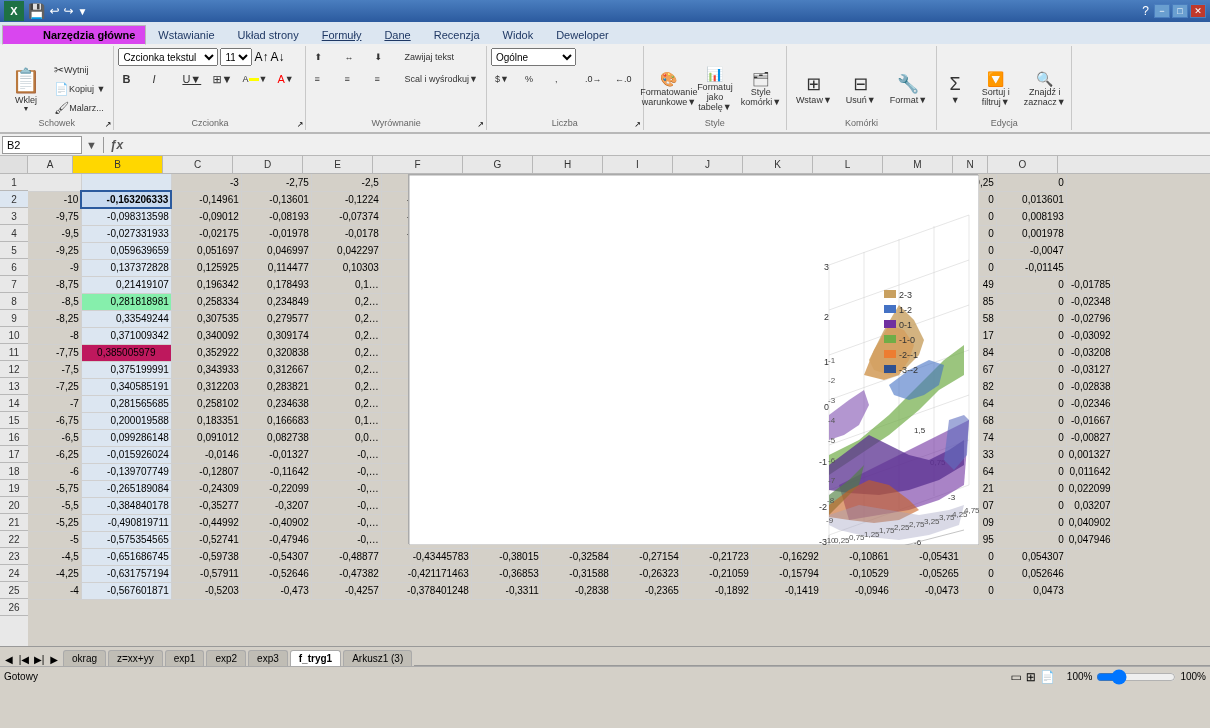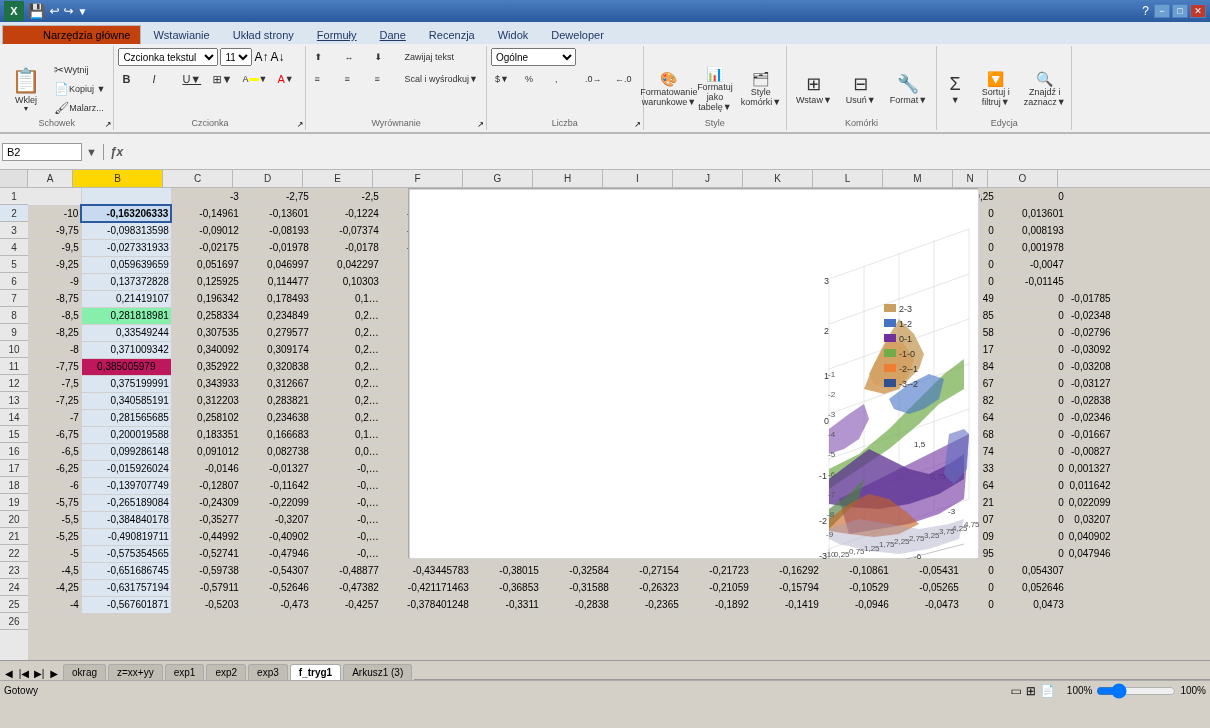--- a/index.html
+++ b/index.html
@@ -24,22 +24,22 @@
       display: flex; align-items: flex-end; padding: 0 2px;
       border-bottom: none;
     }
     .ribbon-tab {
       padding: 3px 10px; font-size: 11px; cursor: pointer;
       background: #dce6f1; border: 1px solid transparent;
       border-bottom: none; margin-right: 1px;
       color: #1f3864;
     }
     .ribbon-tab.active {
-      background: #c2410c; border: 1px solid #b8b8b8; border-bottom: 1px solid #f0f0f0;
-      color: #000; font-weight: normal; margin-bottom: -1px; z-index: 1; padding-left: 40px;
+      background: #d946ef; border: 1px solid #b8b8b8; border-bottom: 1px solid #f0f0f0;
+      color: #000; font-weight: bold; margin-bottom: -1px; z-index: 1; padding-left: 40px;
     }
 
     
     #ribbon {
       height: 90px;
       background: #f0f0f0;
       border-bottom: 2px solid #b8b8b8;
       display: flex; align-items: stretch;
       padding: 2px 0;
     }
@@ -59,21 +59,21 @@
     .rbtn {
       display: flex; flex-direction: column; align-items: center;
       padding: 2px 4px; cursor: pointer; border: 1px solid transparent;
       border-radius: 2px; min-width: 28px; font-size: 9px; color: #333;
     }
     .rbtn-large { min-height: 50px; justify-content: center; }
     .rbtn-small { flex-direction: row; min-height: 18px; padding: 1px 3px; }
 
     
     #formula-bar {
-      height: 36px;
+      height: 22px;
       background: #f0f0f0;
       display: flex; align-items: center;
       border-bottom: 1px solid #b8b8b8;
       padding: 0 2px;
     }
     #name-box {
       width: 80px; height: 18px; border: 1px solid #999;
       font-size: 11px; padding: 0 4px; background: white;
     }
     #formula-input {

